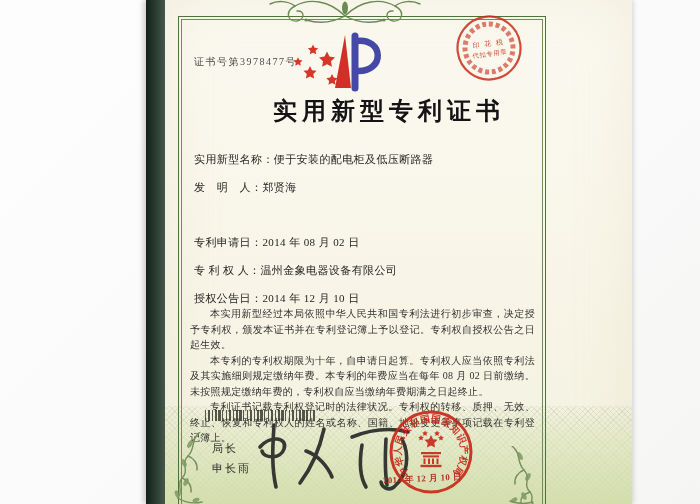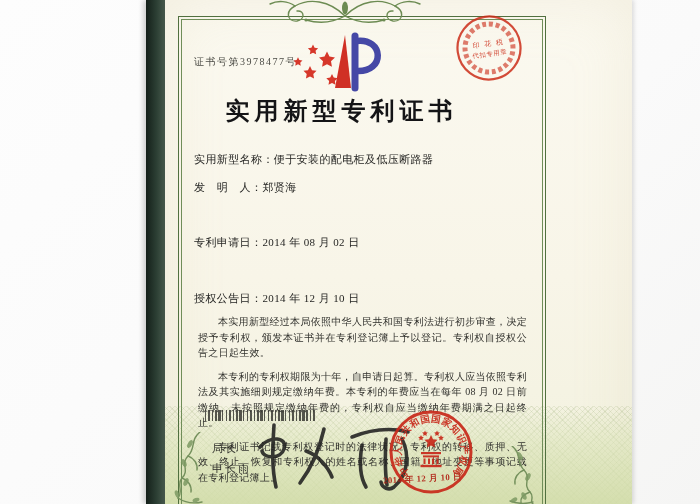--- a/index.html
+++ b/index.html
@@ -15,27 +15,27 @@
          background:linear-gradient(180deg,#fbf9f0 0%,#f8f5e8 55%,#f2f1de 100%);
          box-shadow:2px 0 4px rgba(0,0,0,.12), inset 0 0 60px rgba(205,195,150,.18);}
   .green-band{left:165px;top:406px;width:467px;height:98px;
          background:
            linear-gradient(180deg, rgba(225,232,194,0) 0%, rgba(219,228,184,.55) 35%, rgba(210,221,170,.92) 100%),
            repeating-linear-gradient(45deg, rgba(125,150,85,.14) 0 1px, transparent 1px 4px),
            repeating-linear-gradient(-45deg, rgba(125,150,85,.14) 0 1px, transparent 1px 4px);}
   .frame-outer{left:178px;top:16px;width:366px;height:520px;border:1.5px solid #51703f;}
   .frame-inner{position:absolute;left:2px;top:2px;right:2px;bottom:2px;border:1px solid #6f8d58;}
   .cert-number{left:194px;top:35px;font-size:10px;letter-spacing:1.5px;color:#4c4c46;margin-top:20px;}
-  .title{left:178px;top:95px;width:337px;text-align:center;font-size:24px;font-weight:700;
+  .title{left:178px;top:95px;width:337px;text-align:right;font-size:24px;font-weight:700;
          letter-spacing:5px;color:#141416;padding-right:10px;box-sizing:border-box;}
   .field{left:194px;font-size:11px;color:#262624;letter-spacing:.4px;white-space:nowrap;}
   .f0{top:152px}.f1{top:180px}.f2{top:207px}.f3{top:235px}.f4{top:263px}.f5{top:291px}
   .paras{left:190px;top:306px;width:345px;font-size:10px;line-height:15.5px;
          color:#32322e;text-align:justify;letter-spacing:.3px;}
-  .paras p{margin:8px;text-indent:20px;}
+  .paras p{margin:0;text-indent:20px;}
   .barcode{left:205px;top:410px;width:112px;height:11px;opacity:.82;
          background:repeating-linear-gradient(90deg,
             #34342e 0 1.5px, transparent 1.5px 3px,
             #34342e 3px 5.5px, transparent 5.5px 7px,
             #34342e 7px 8px, transparent 8px 10.5px);}
   .officer{left:212px;font-size:11px;color:#2c2c28;letter-spacing:2px;}
   .o0{top:441px}.o1{top:461px}
   svg{display:block;}
 </style>
 </head>
@@ -87,20 +87,23 @@
   <div class="abs title">实用新型专利证书</div>
 
   <div class="abs field f1">
     <span>发　明　人：</span><span>郑贤海</span>
   </div>
   <div class="abs field f0">
     <span>实用新型名称：</span><span>便于安装的配电柜及低压断路器</span>
   </div>
   <div class="abs field f3">
     <span>专利申请日：</span><span>2014 年 08 月 02 日</span>
+  </div>
+  <div class="abs field f4">
+    <span>专 利 权 人：</span><span>温州金象电器设备有限公司</span>
   </div>
   <div class="abs field f5">
     <span>授权公告日：</span><span>2014 年 12 月 10 日</span>
   </div>
 
   <div class="abs paras">
     <p>本实用新型经过本局依照中华人民共和国专利法进行初步审查，决定授予专利权，颁发本证书并在专利登记簿上予以登记。专利权自授权公告之日起生效。</p>
     <p>本专利的专利权期限为十年，自申请日起算。专利权人应当依照专利法及其实施细则规定缴纳年费。本专利的年费应当在每年 08 月 02 日前缴纳。未按照规定缴纳年费的，专利权自应当缴纳年费期满之日起终止。</p>
     <p>专利证书记载专利权登记时的法律状况。专利权的转移、质押、无效、终止、恢复和专利权人的姓名或名称、国籍、地址变更等事项记载在专利登记簿上。</p>
   </div>

